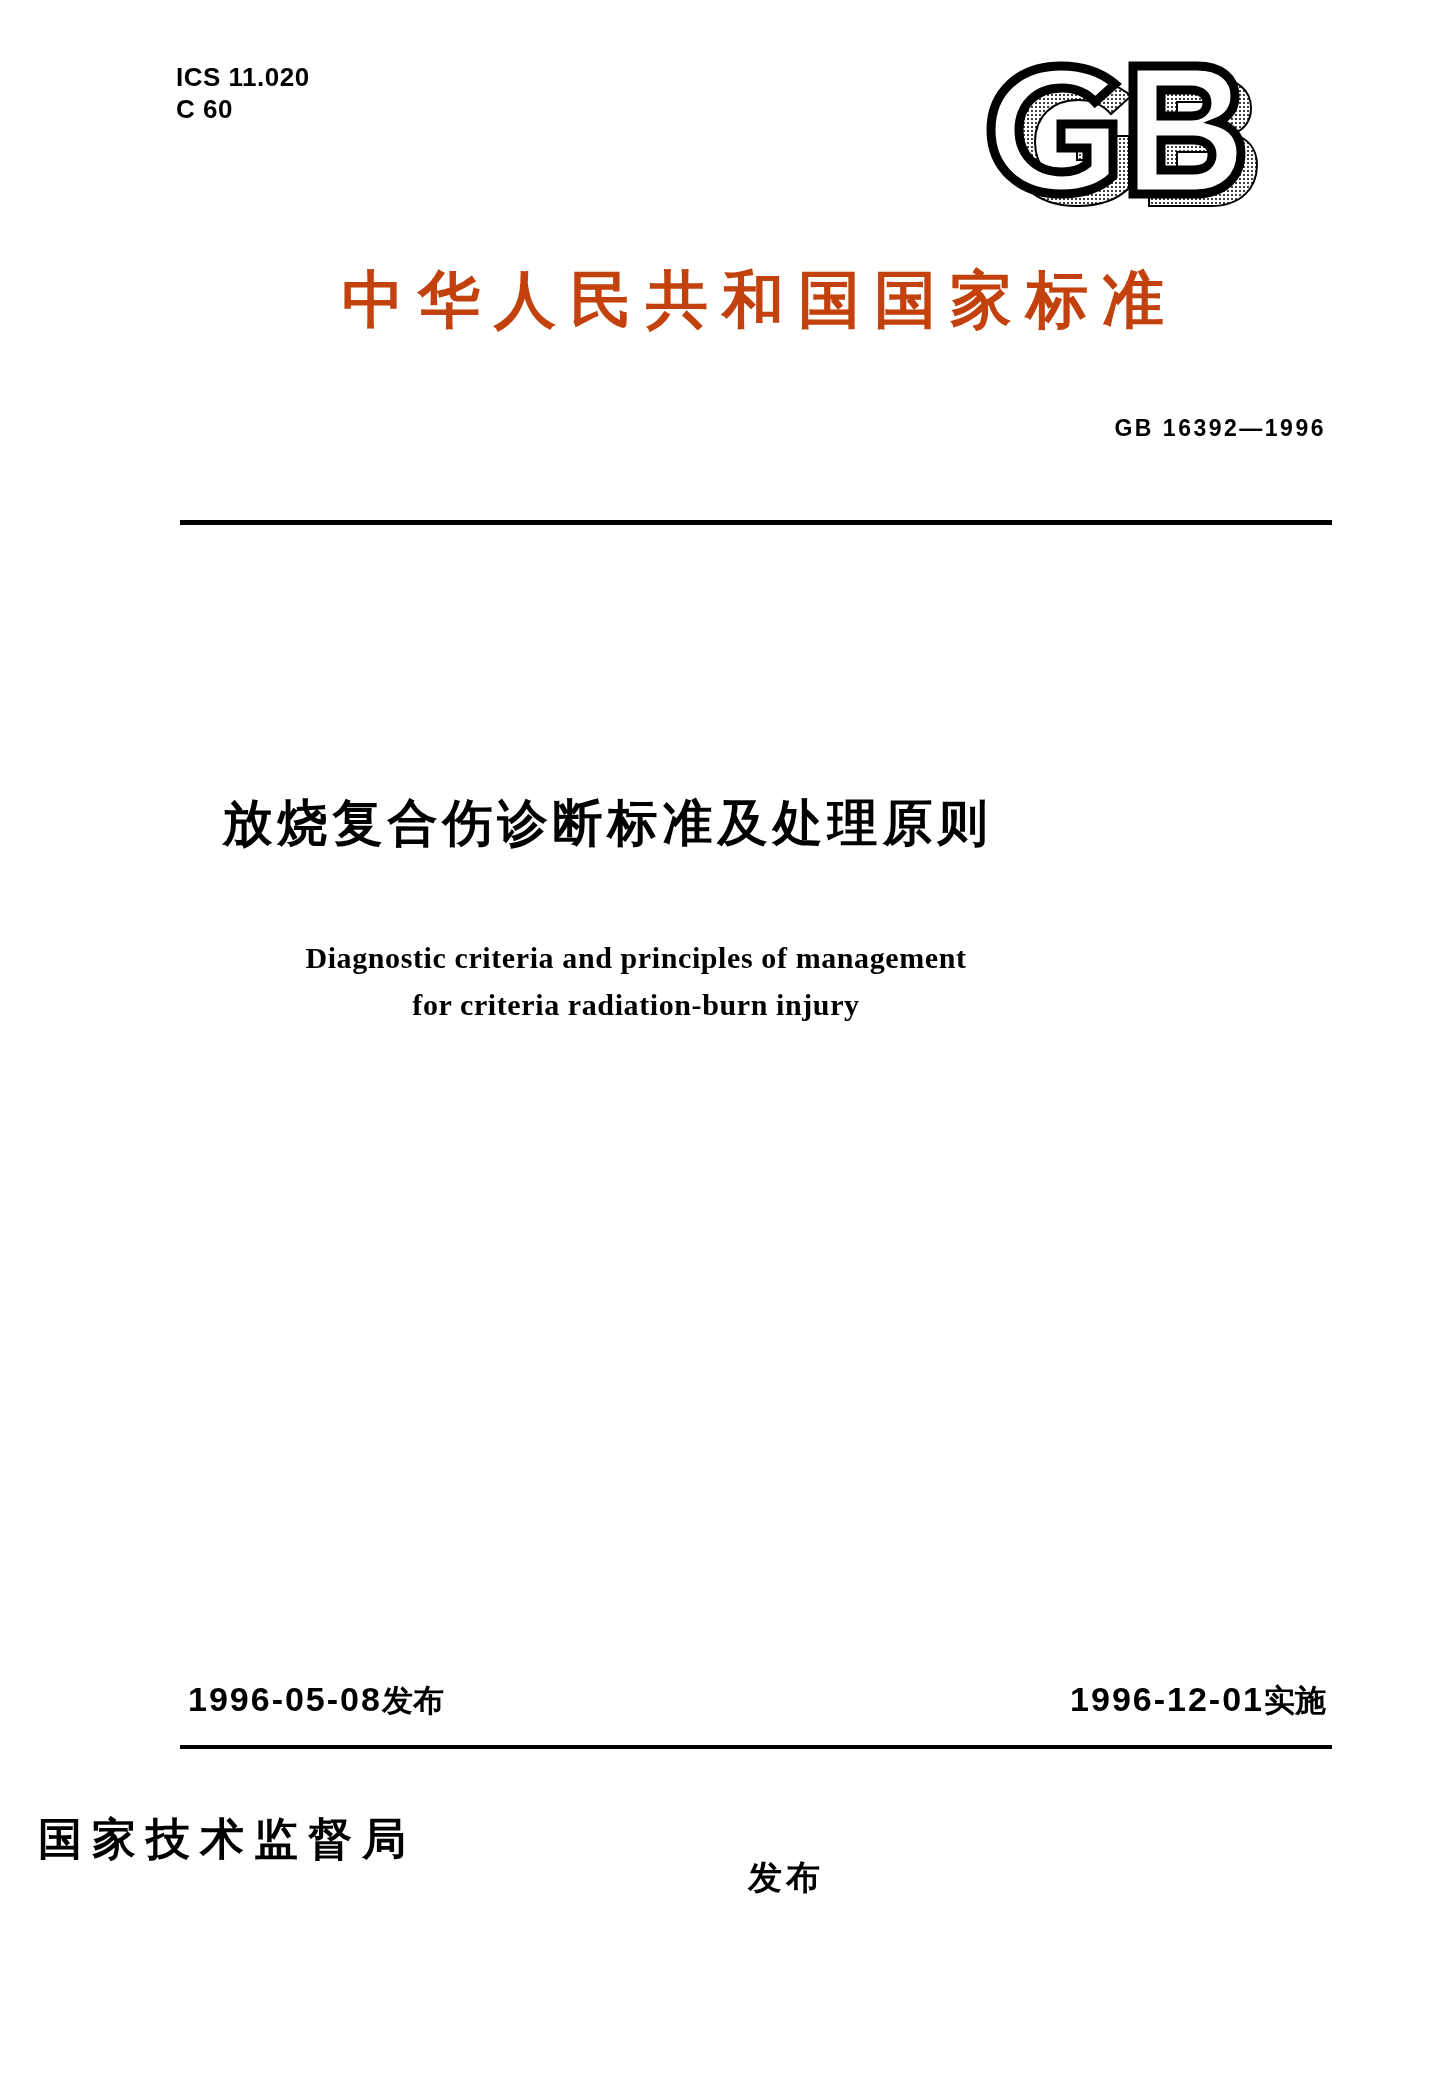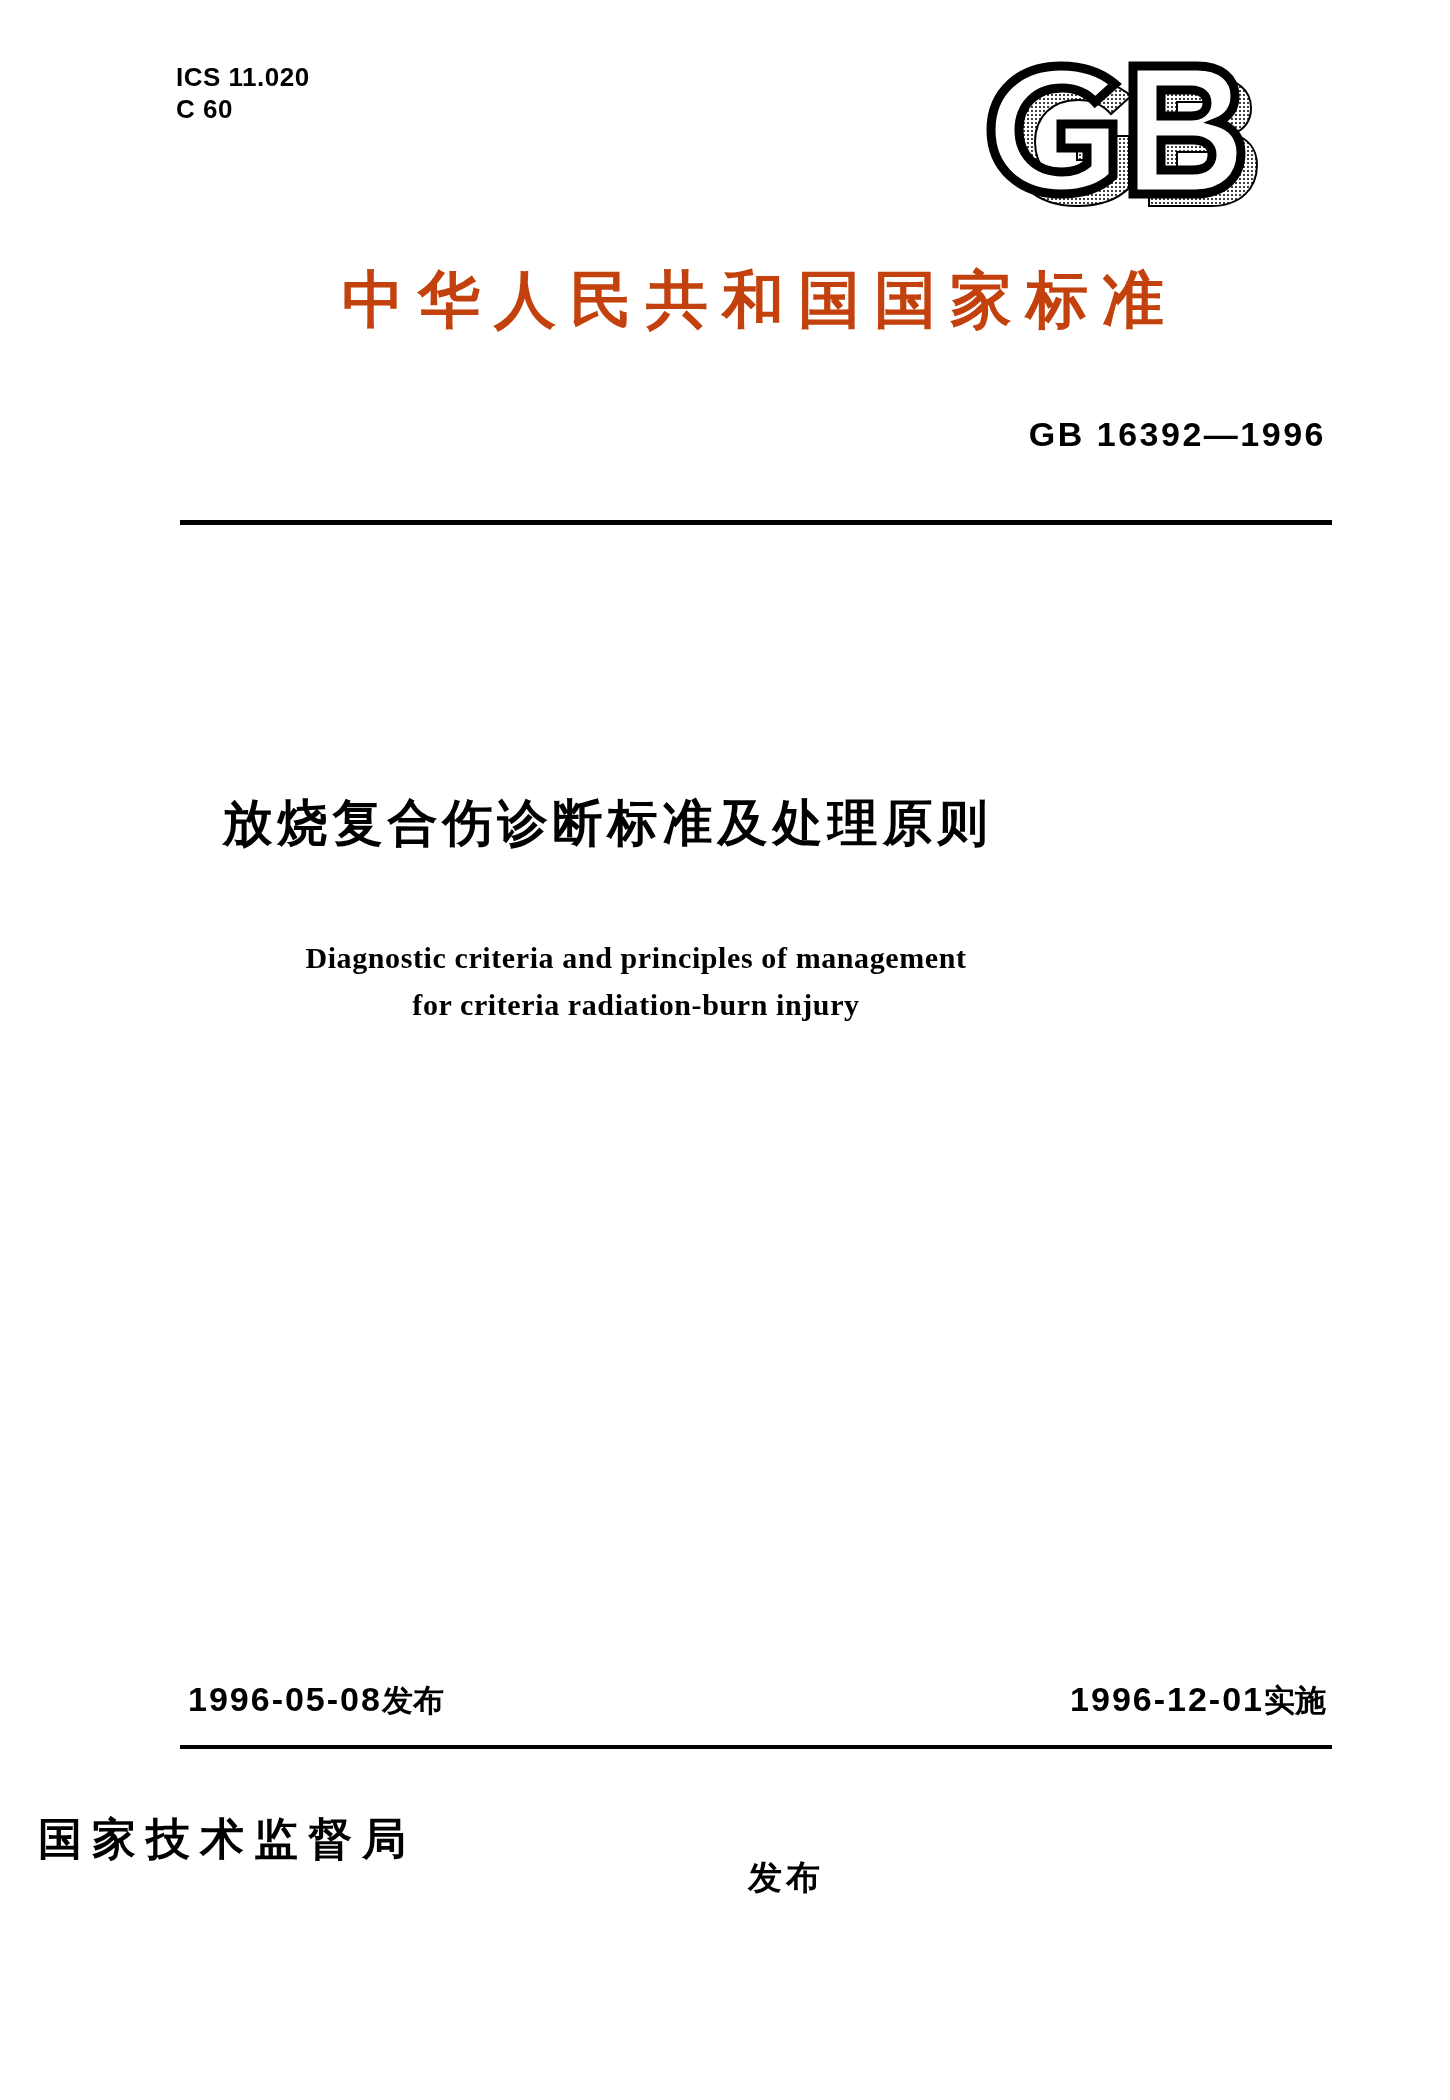--- a/index.html
+++ b/index.html
@@ -56,21 +56,21 @@
     color: #c2410c;
   }
 
   
   .std-number {
     position: absolute;
     right: 152px;
     top: 415px;
     font-family: "Liberation Sans", sans-serif;
     font-weight: bold;
-    font-size: 34px;
+    font-size: 23px;
     letter-spacing: 2.5px;
   }
 
   
   .rule-top {
     position: absolute;
     left: 152px;
     top: 520px;
     width: 1152px;
     height: 5px;

